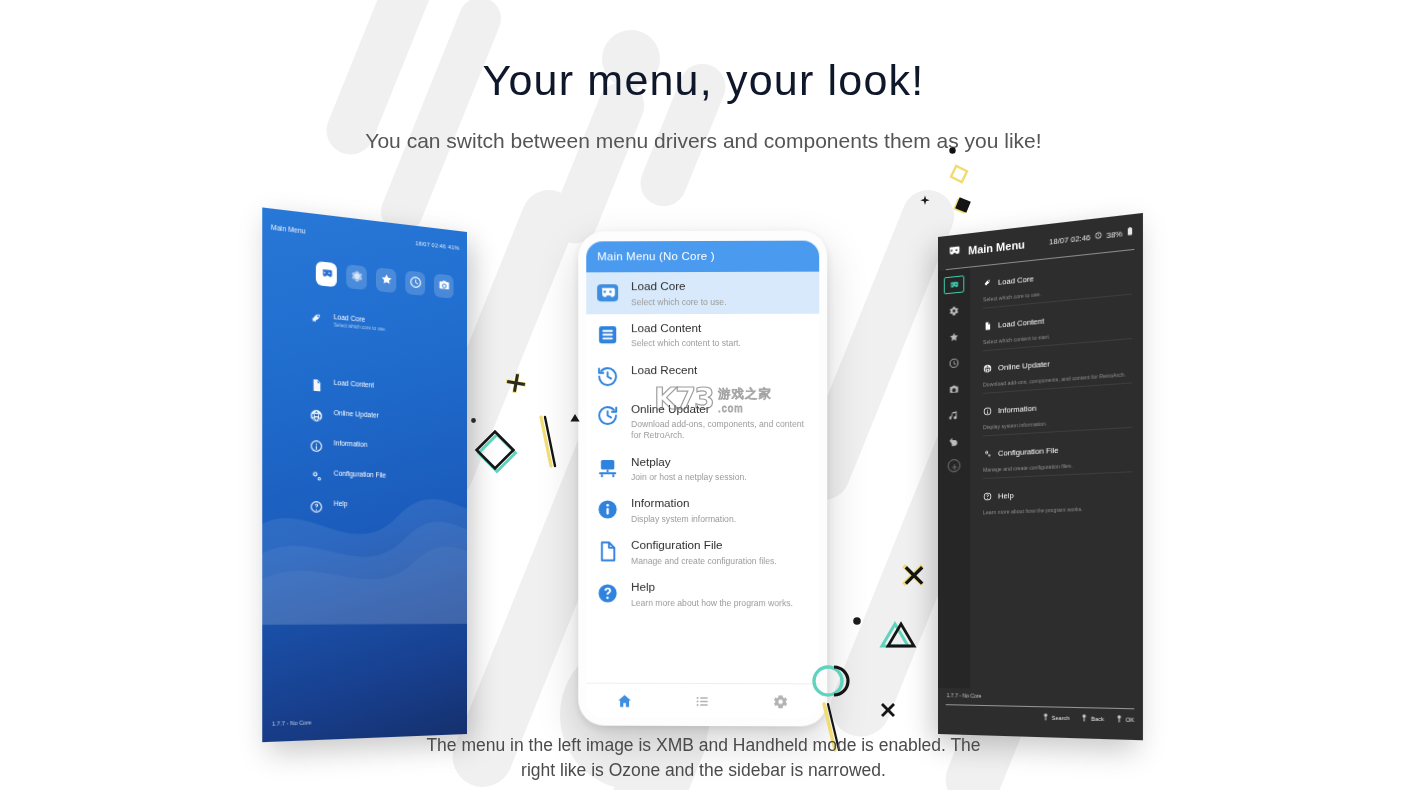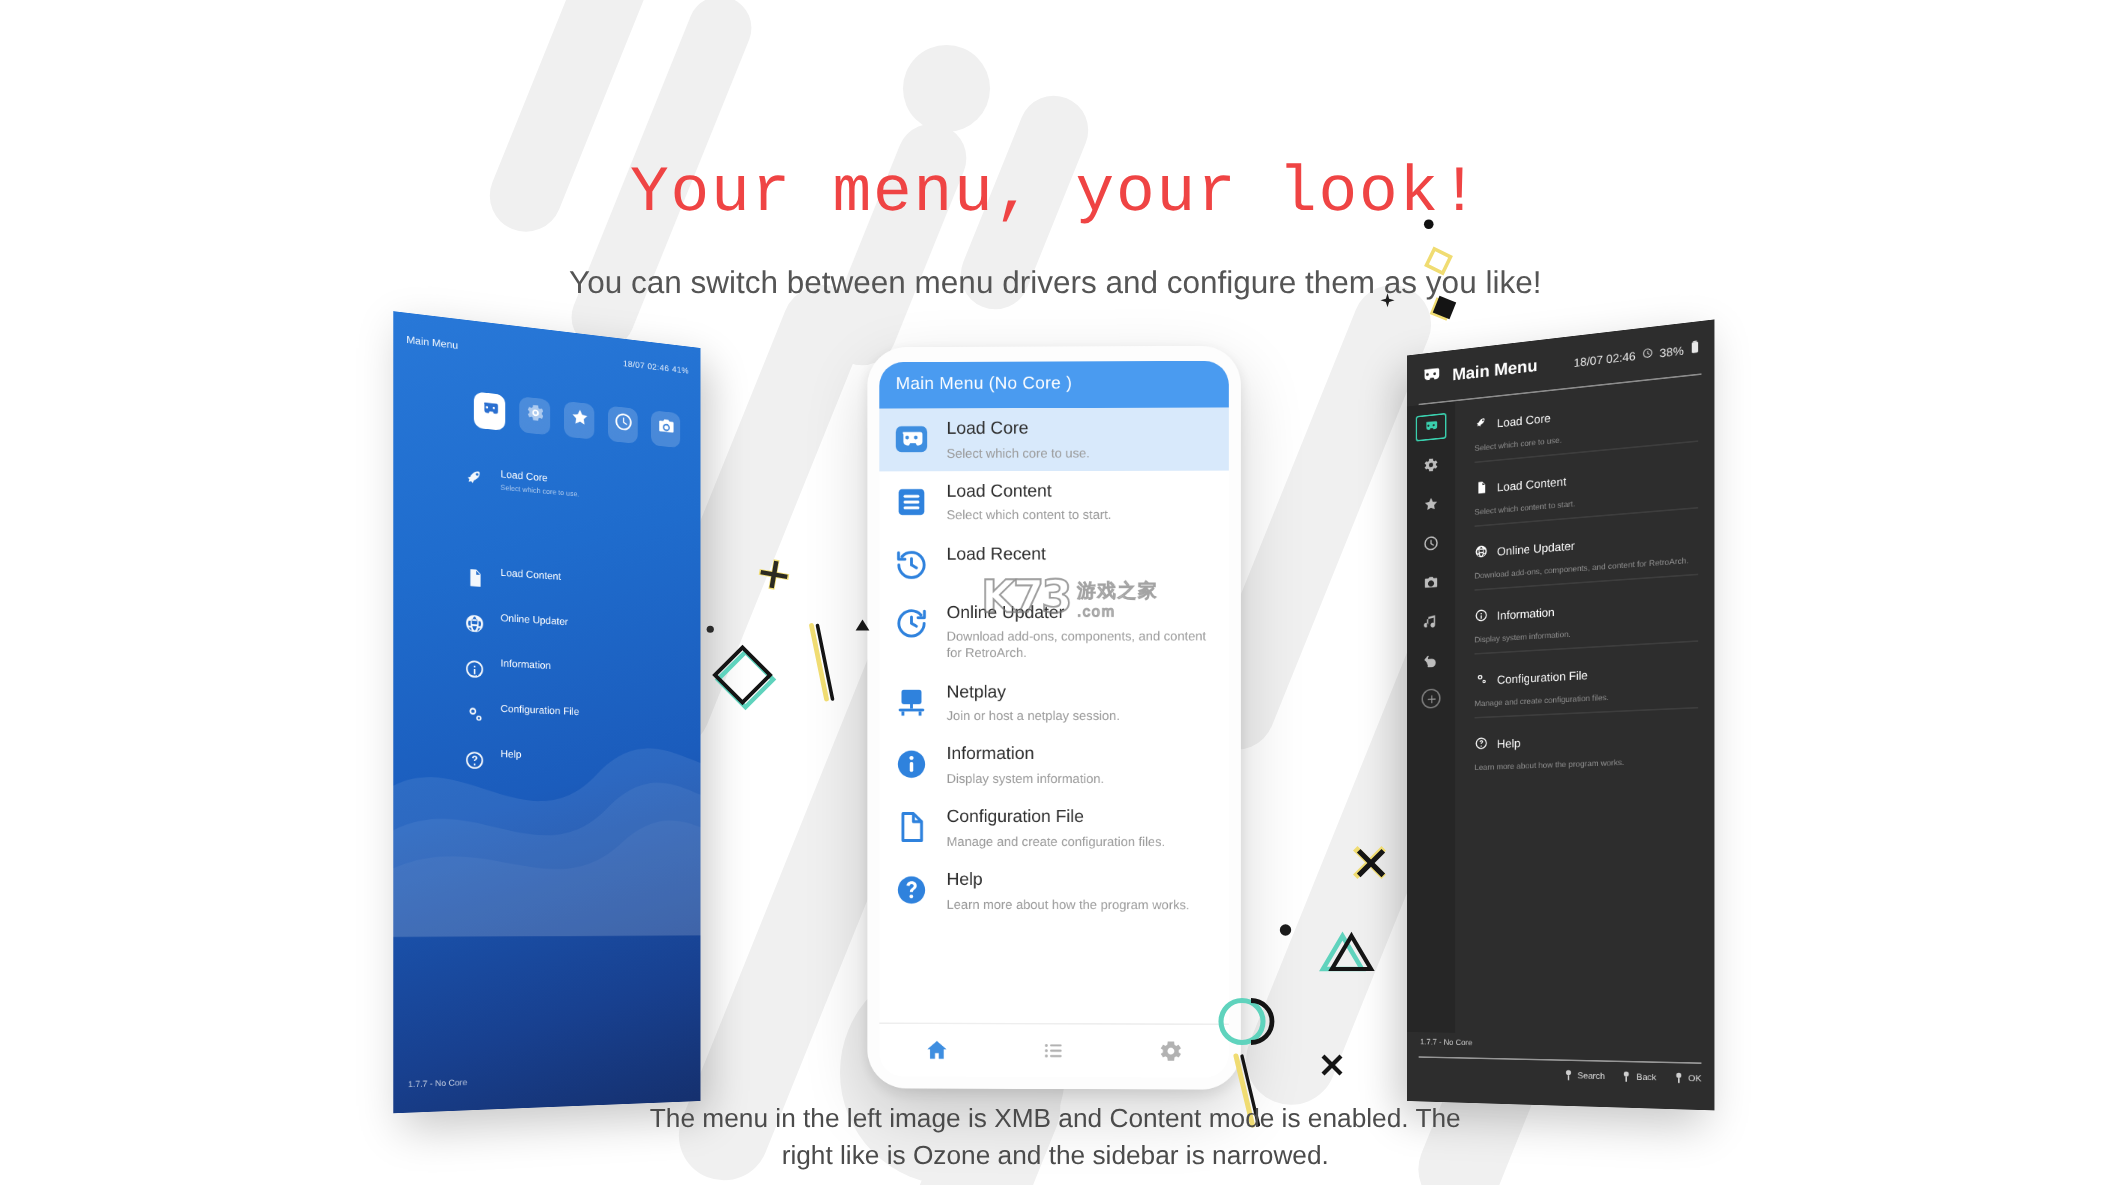--- a/index.html
+++ b/index.html
@@ -12,26 +12,26 @@
 
   
   #bg-watermarks { position:absolute; inset:0; overflow:hidden; z-index:0; }
   .wm { position:absolute; background:#f0f0f0; }
   .wm.bar { border-radius:60px; }
   .wm.circ { border-radius:50%; }
 
   
   #header { position:absolute; top:0; left:0; width:1407px; z-index:5; text-align:center; }
   #hero-title {
-    margin-top:104px;
+    margin-top:56px;
     font-size:43px;
     font-weight:300;
     letter-spacing:1.2px;
-    color:#ef4444;
-    font-family:Liberation Mono, monospace;
+    color:#0f172a;
+    font-family:Liberation Sans, sans-serif;
   }
   #hero-sub {
     margin-top:24px;
     font-size:21px;
     font-weight:400;
     color:#555;
   }
 
   
   #caption {
@@ -208,21 +208,21 @@
   <div class="wm bar" style="left:520px;top:380px;width:60px;height:420px;transform:rotate(22deg);"></div>
   <div class="wm bar" style="left:850px;top:180px;width:52px;height:330px;transform:rotate(22deg);"></div>
   <div class="wm bar" style="left:900px;top:320px;width:60px;height:430px;transform:rotate(22deg);"></div>
   <div class="wm bar" style="left:1010px;top:420px;width:56px;height:400px;transform:rotate(22deg);"></div>
   <div class="wm circ" style="left:560px;top:640px;width:150px;height:150px;"></div>
   <div class="wm bar" style="left:620px;top:700px;width:70px;height:160px;transform:rotate(22deg);"></div>
 </div>
 
 <div id="header">
   <div id="hero-title">Your menu, your look!</div>
-  <div id="hero-sub">You can switch between menu drivers and configure them as you like!</div>
+  <div id="hero-sub">You can switch between menu drivers and components them as you like!</div>
 </div>
 
 <div id="xmb-panel">
   <div id="xmb-screen">
 
     <svg id="xmb-wave" viewBox="0 0 300 100" preserveAspectRatio="none">
       <path d="M0,55 C60,18 120,70 180,38 C230,12 270,45 300,30 L300,100 L0,100 Z" fill="rgba(255,255,255,.16)"></path>
       <path d="M0,70 C70,35 130,82 190,50 C240,26 275,58 300,44 L300,100 L0,100 Z" fill="rgba(255,255,255,.13)"></path>
       <path d="M0,82 C80,52 140,92 200,64 C250,42 280,70 300,58 L300,100 L0,100 Z" fill="rgba(255,255,255,.10)"></path>
     </svg>
@@ -798,15 +798,15 @@
     </svg>
 </div>
 <div class="deco" style="left:818px;top:700px;">
   <svg width="26" height="56" viewBox="0 0 26 56">
       <line x1="6" y1="4" x2="17" y2="50" stroke="#f0dc72" stroke-width="3.4" stroke-linecap="round"></line>
       <line x1="10" y1="4" x2="21" y2="50" stroke="#151515" stroke-width="2.2" stroke-linecap="round"></line>
     </svg>
 </div>
 
 <div id="caption">
-  <div>The menu in the left image is XMB and Content mode is enabled. The</div>
+  <div>The menu in the left image is XMB and Handheld mode is enabled. The</div>
   <div>right like is Ozone and the sidebar is narrowed.</div>
 </div>
 
 </body></html>

